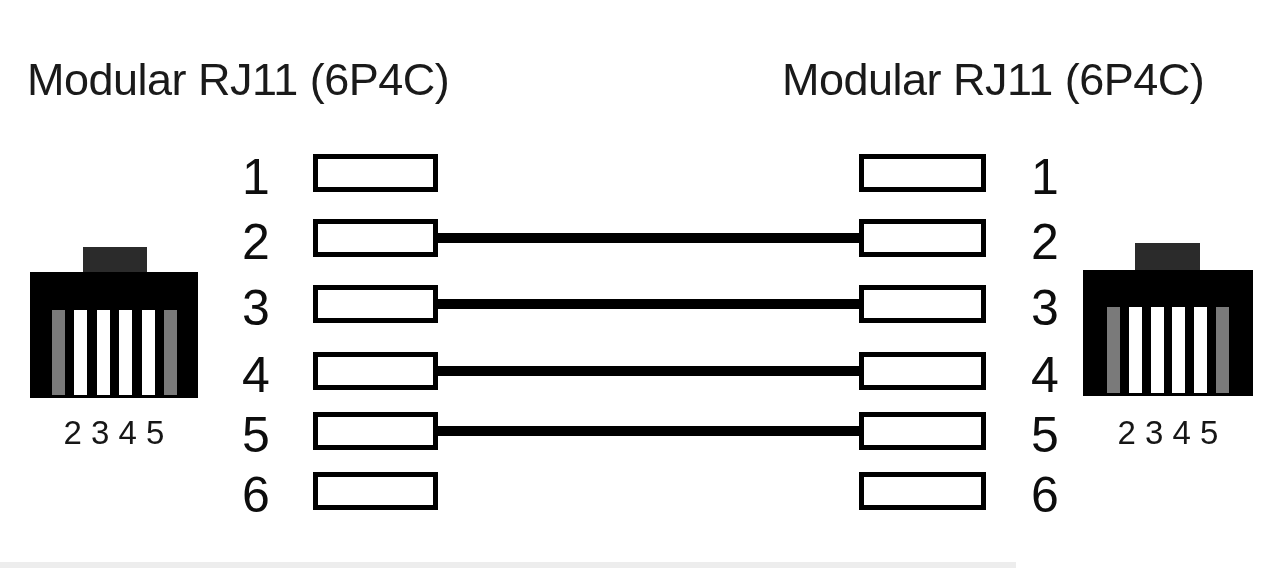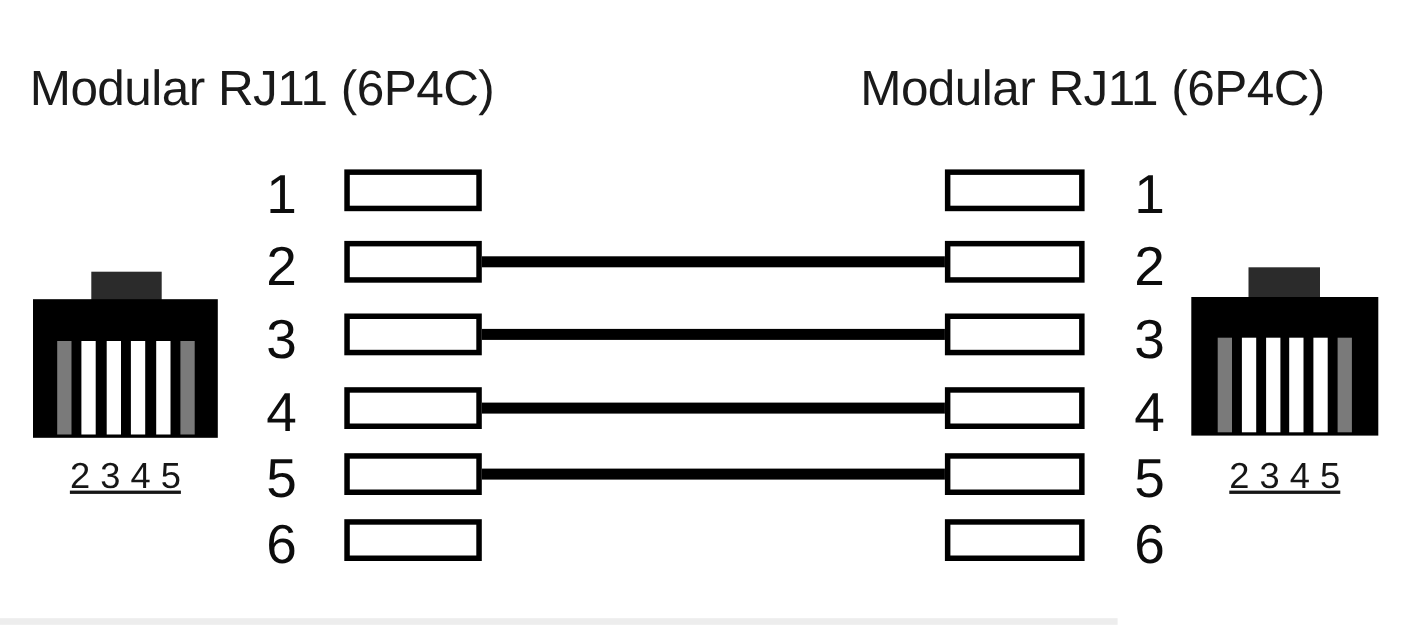--- a/index.html
+++ b/index.html
@@ -70,21 +70,20 @@
   }
   .connector .slot { width: 13px; height: 100%; }
   .connector .clabel {
     position: absolute;
     width: 100%;
     text-align: center;
     font-size: 33px;
     line-height: 38px;
     color: #161616;
     white-space: nowrap;
-    text-decoration: underline;
   }
 
   #conn-left  { left: 30px;  top: 247px; width: 168px; height: 210px; }
   #conn-left .tab   { left: 53px; top: 0;    width: 64px;  height: 26px; }
   #conn-left .cbody { left: 0;    top: 25px; width: 168px; height: 126px; }
   #conn-left .slots { left: 22px; right: 21px; top: 38px; bottom: 3px; }
   #conn-left .clabel { left: 0; top: 167px; }
 
   #conn-right { left: 1083px; top: 243px; width: 170px; height: 214px; }
   #conn-right .tab   { left: 52px; top: 0;    width: 65px;  height: 27px; }

